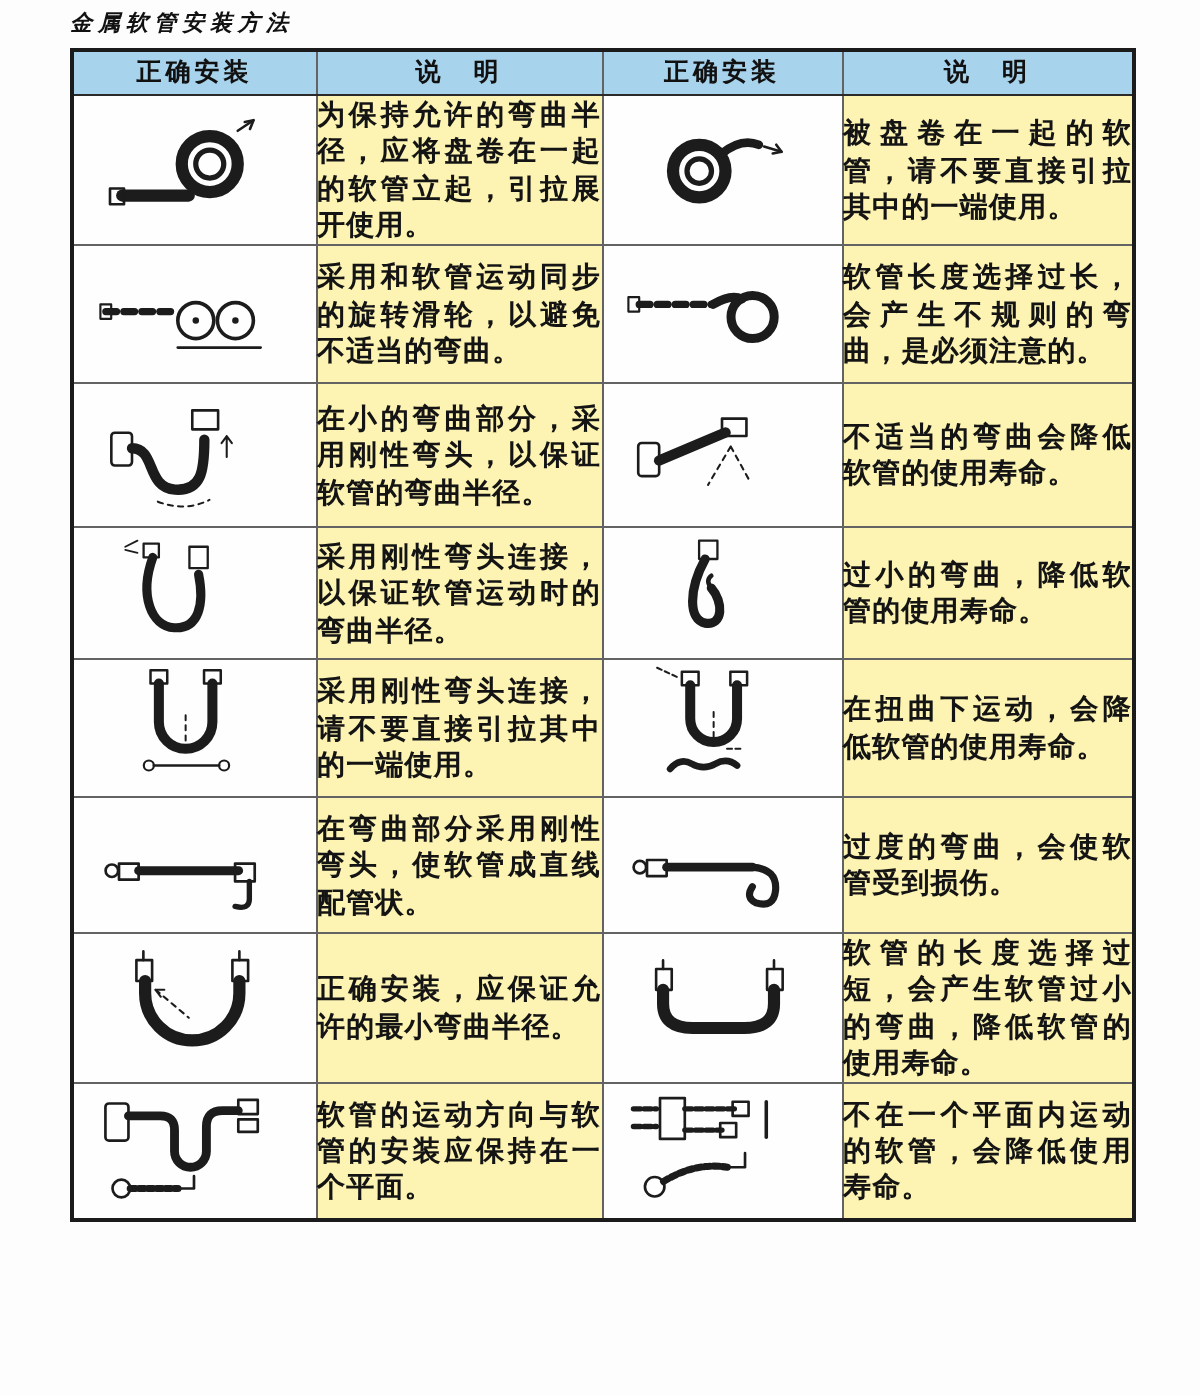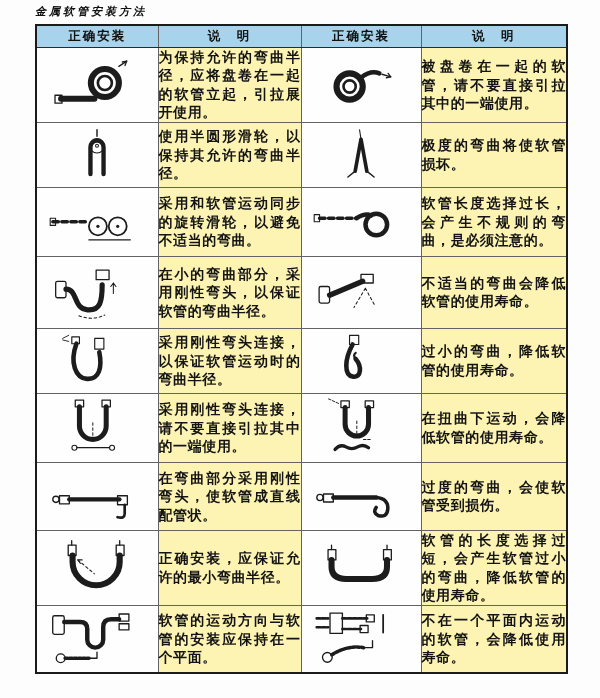--- a/index.html
+++ b/index.html
@@ -91,35 +91,20 @@
           <td class="desc-cell">为保持允许的弯曲半径，应将盘卷在一起的软管立起，引拉展开使用。</td>
           <td class="img-cell"><span class="fig"><svg width="104" height="56" viewBox="0 0 110 64">
                 <circle cx="42" cy="36" r="15" fill="none" stroke="#1c1c1c" stroke-linecap="round" stroke-linejoin="round" stroke-width="7"></circle>
                 <circle cx="42" cy="36" r="7" fill="none" stroke="#1c1c1c" stroke-linecap="round" stroke-linejoin="round" stroke-width="3"></circle>
                 <path d="M55 26 Q66 17 76 21" fill="none" stroke="#1c1c1c" stroke-linecap="round" stroke-linejoin="round" stroke-width="5"></path>
                 <path d="M79 22 l10 3" fill="none" stroke="#1c1c1c" stroke-linecap="round" stroke-linejoin="round" stroke-width="1.5"></path>
                 <path d="M89 25 l-5 1 M89 25 l-3 -4" fill="none" stroke="#1c1c1c" stroke-linecap="round" stroke-linejoin="round" stroke-width="1.5"></path>
               </svg></span></td>
           <td class="desc-cell">被盘卷在一起的软管，请不要直接引拉其中的一端使用。</td>
         </tr>
-        <tr style="height: 64px;">
-          <td class="img-cell"><span class="fig"><svg width="80" height="60" viewBox="0 0 110 70">
-                <path d="M55 3 V12" fill="none" stroke="#1c1c1c" stroke-linecap="round" stroke-linejoin="round" stroke-width="2"></path>
-                <circle cx="55" cy="25" r="10" fill="none" stroke="#1c1c1c" stroke-linecap="round" stroke-linejoin="round" stroke-width="1.5"></circle>
-                <circle cx="55" cy="25" r="2" fill="none" stroke="#1c1c1c" stroke-linecap="round" stroke-linejoin="round" stroke-width="1.5"></circle>
-                <path d="M46 64 V27 A9 9 0 0 1 64 27 V64" fill="none" stroke="#1c1c1c" stroke-linecap="round" stroke-linejoin="round" stroke-width="6"></path>
-              </svg></span></td>
-          <td class="desc-cell">使用半圆形滑轮，以保持其允许的弯曲半径。</td>
-          <td class="img-cell"><span class="fig"><svg width="80" height="60" viewBox="0 0 110 70">
-                <path d="M53 3 L55 16" fill="none" stroke="#1c1c1c" stroke-linecap="round" stroke-linejoin="round" stroke-width="1.5"></path>
-                <path d="M47 60 L55 16 L63 60" fill="none" stroke="#1c1c1c" stroke-linecap="round" stroke-linejoin="round" stroke-width="5"></path>
-                <path d="M47 60 L37 68 M63 60 L73 68" fill="none" stroke="#1c1c1c" stroke-linecap="round" stroke-linejoin="round" stroke-width="2"></path>
-              </svg></span></td>
-          <td class="desc-cell">极度的弯曲将使软管损坏。</td>
-        </tr>
         <tr style="height: 69px;">
           <td class="img-cell"><span class="fig"><svg width="104" height="54" viewBox="0 0 110 60">
                 <path d="M6 32 H46" fill="none" stroke="#1c1c1c" stroke-linecap="round" stroke-linejoin="round" stroke-width="4" stroke-dasharray="6 4"></path>
                 <rect x="3" y="28" width="6" height="8" fill="none" stroke="#1c1c1c" stroke-linecap="round" stroke-linejoin="round" stroke-width="1.2"></rect>
                 <circle cx="56" cy="37" r="10" fill="none" stroke="#1c1c1c" stroke-linecap="round" stroke-linejoin="round" stroke-width="2"></circle>
                 <circle cx="78" cy="37" r="10" fill="none" stroke="#1c1c1c" stroke-linecap="round" stroke-linejoin="round" stroke-width="2"></circle>
                 <circle cx="56" cy="37" r="1.8" fill="#1c1c1c"></circle>
                 <circle cx="78" cy="37" r="1.8" fill="#1c1c1c"></circle>
                 <path d="M46 52 H92" fill="none" stroke="#1c1c1c" stroke-linecap="round" stroke-linejoin="round" stroke-width="1.5"></path>
               </svg></span></td>

